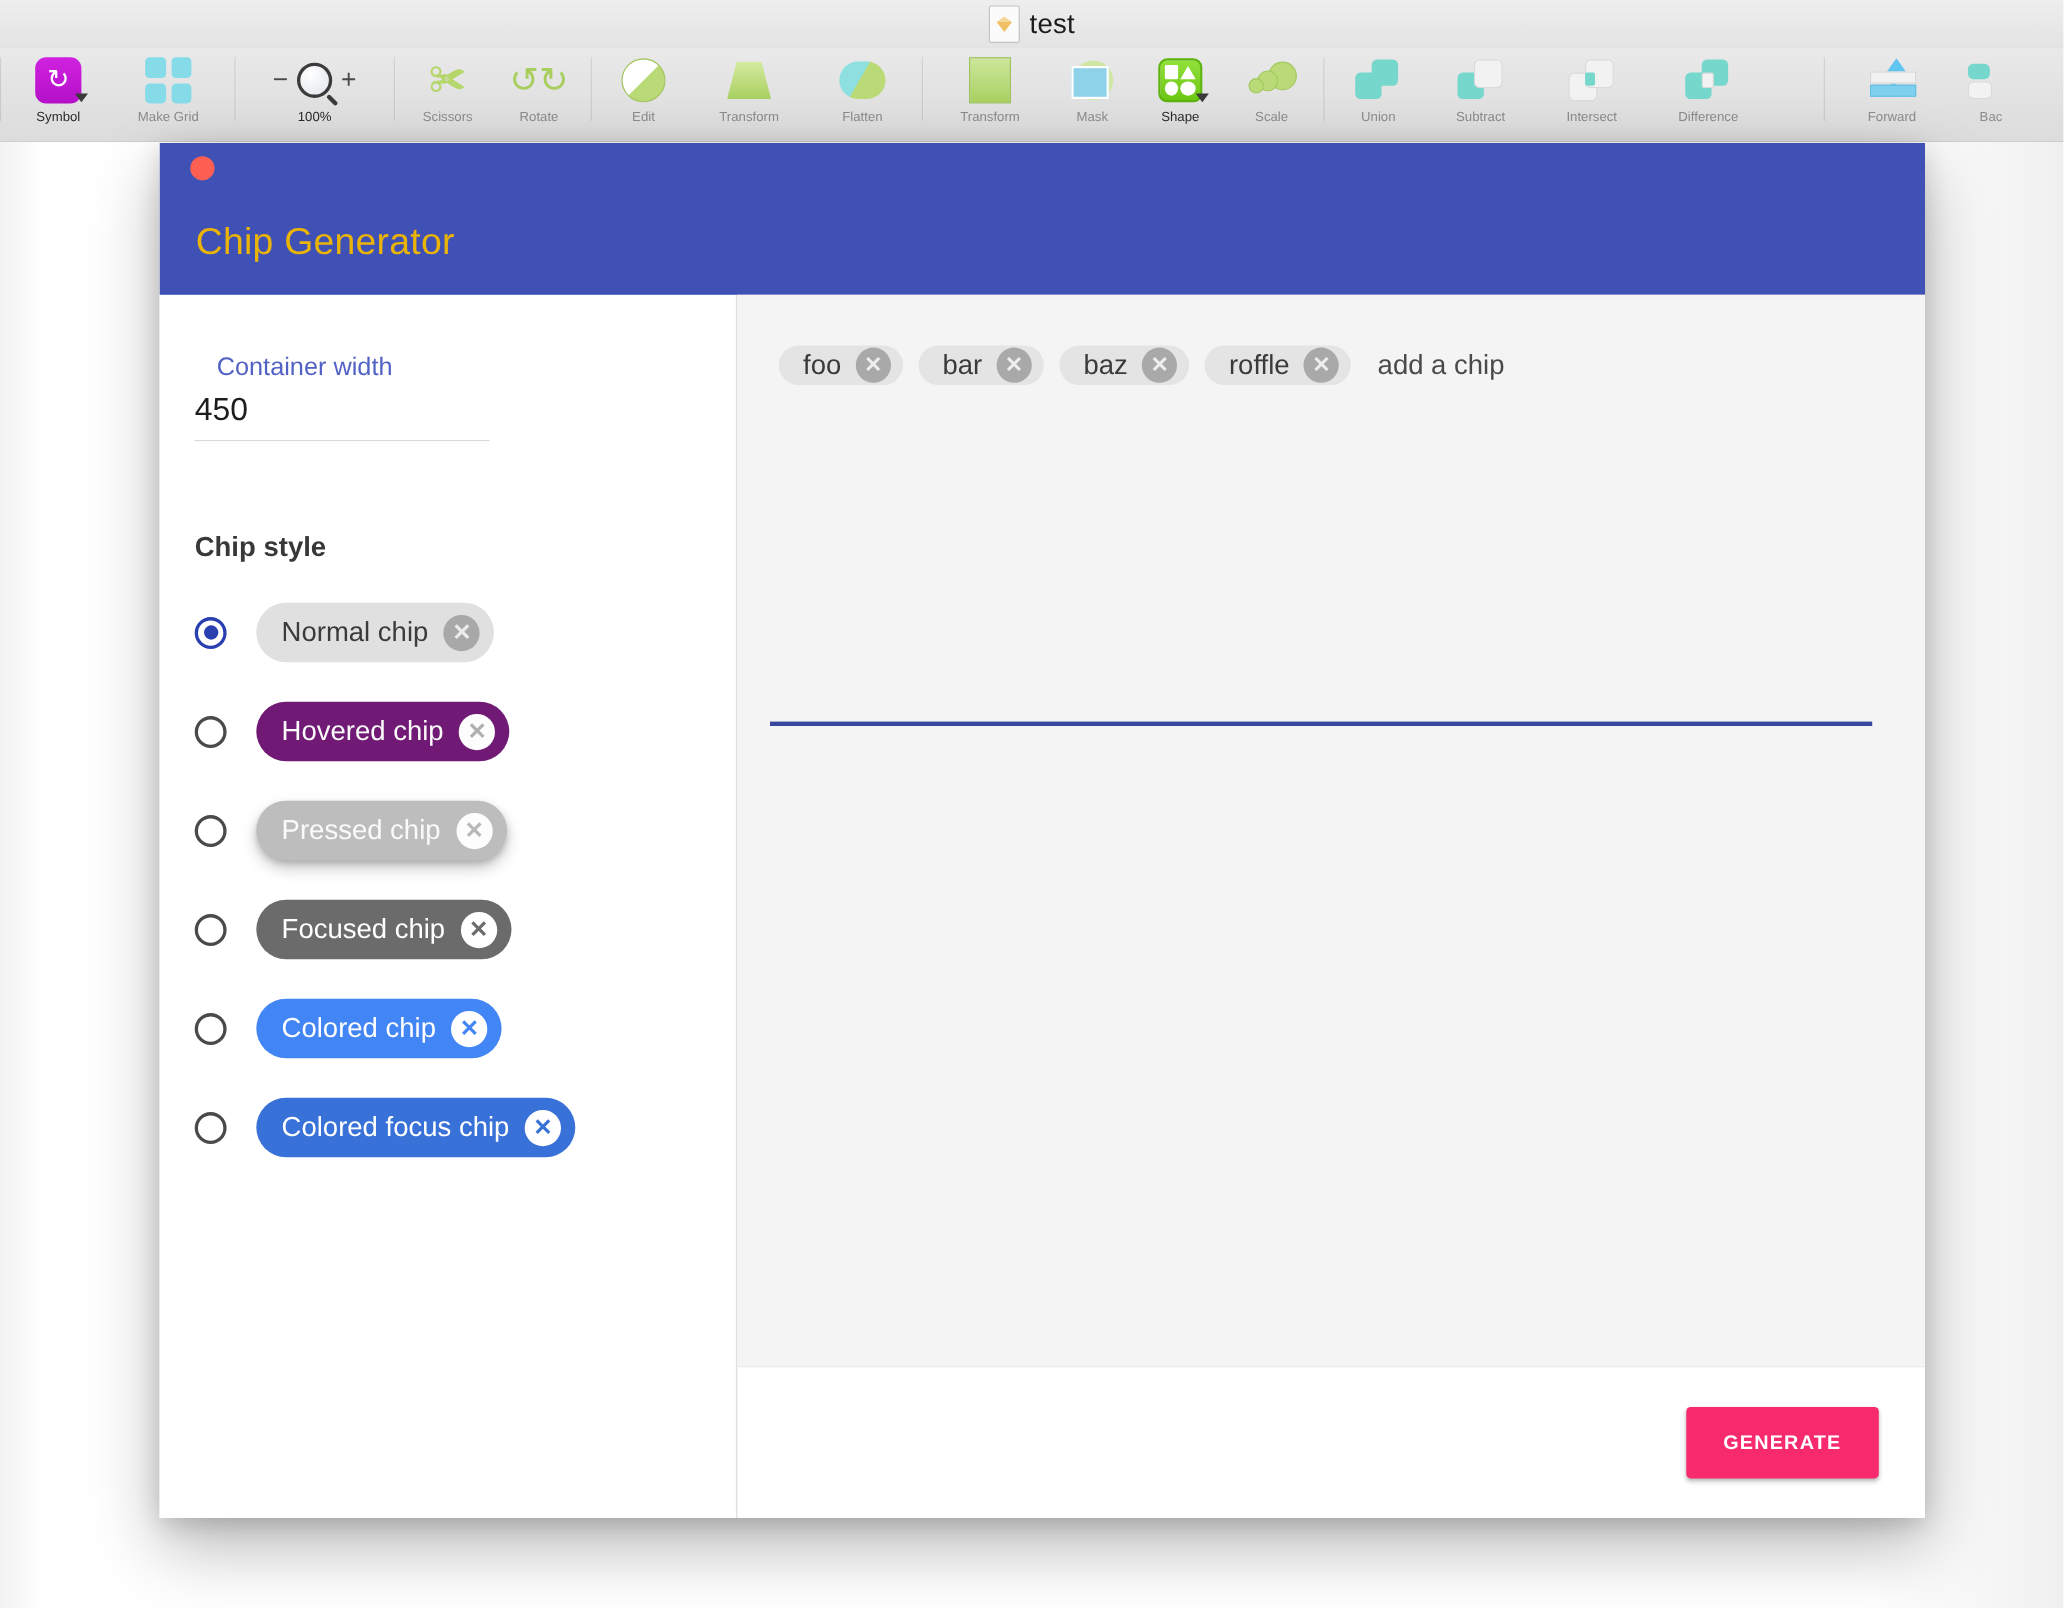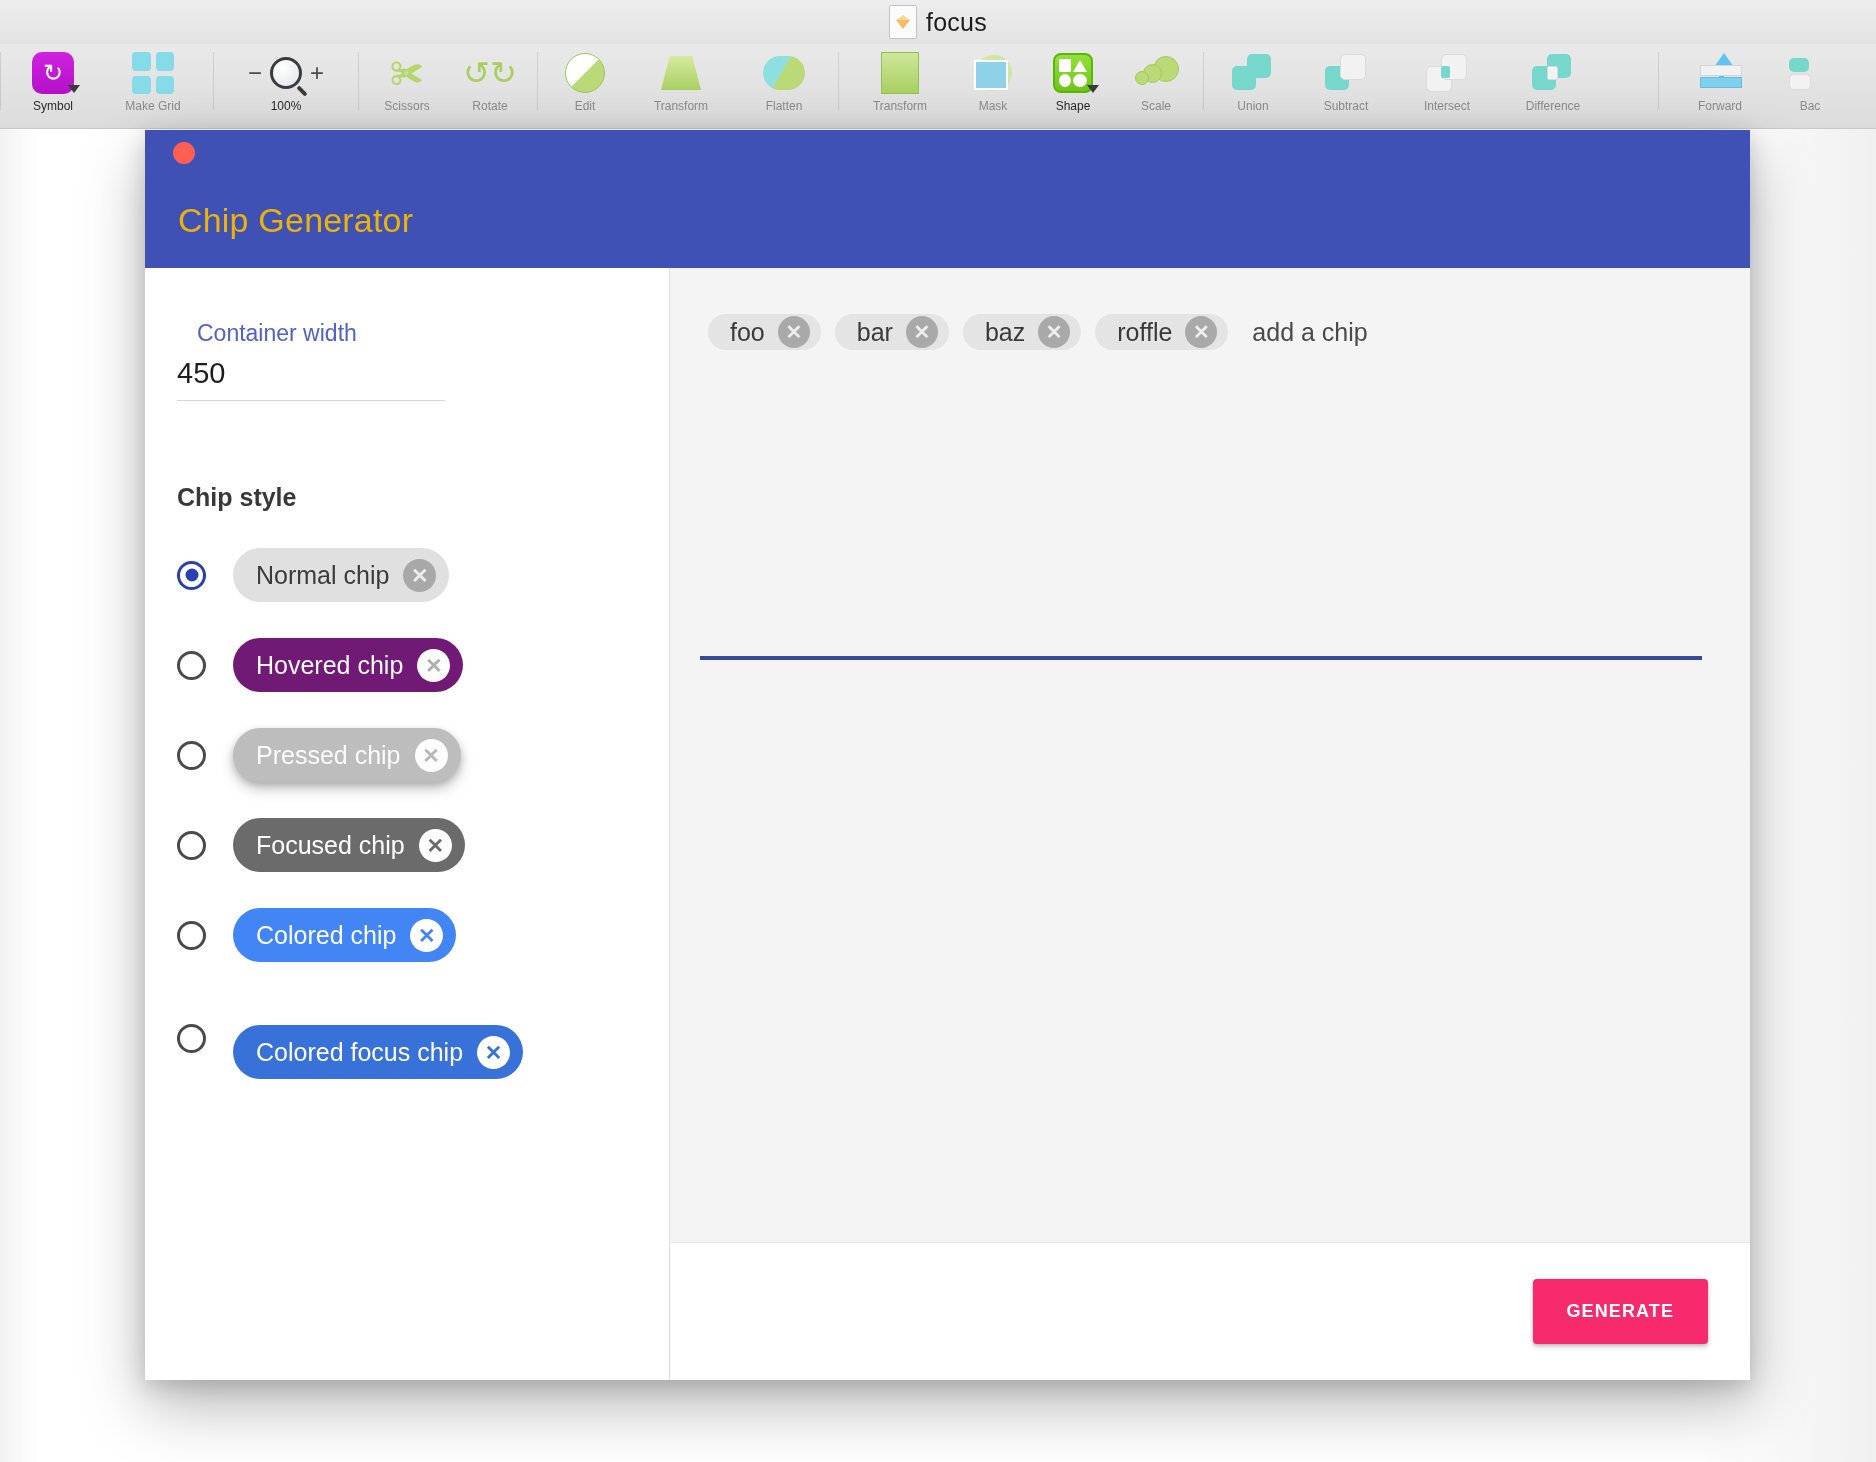--- a/index.html
+++ b/index.html
@@ -199,21 +199,21 @@
   .chip-hovered .chip-x { background: #fdfdfd; color: #b0b0b0; }
   .chip-pressed {
     background: #bdbdbd; color: #fafafa;
     box-shadow: 0 7px 14px rgba(0,0,0,.22), 0 3px 6px rgba(0,0,0,.16);
   }
   .chip-pressed .chip-x { background: #fdfdfd; color: #b8b8b8; }
   .chip-focused { background: #6b6b6b; color: #ffffff; }
   .chip-focused .chip-x { background: #ffffff; color: #6b6b6b; }
   .chip-colored { background: #4285f4; color: #ffffff; }
   .chip-colored .chip-x { background: #ffffff; color: #4285f4; }
-  .chip-colored-focus { background: #3871d8; color: #ffffff; margin-top: 27px; }
+  .chip-colored-focus { background: #3871d8; color: #ffffff; }
   .chip-colored-focus .chip-x { background: #ffffff; color: #3871d8; }
 
   
   .right-pane { flex: 1; background: #f4f4f4; position: relative; }
   .chips-area { padding: 46px 0 0 38px; display: flex; align-items: center; flex-wrap: wrap; }
   .chip-sm {
     display: inline-flex; align-items: center; border-radius: 999px;
     height: 36px; padding: 0 11px 0 22px; box-sizing: border-box;
     font-size: 25px; background: #e4e4e4; color: #3a3a3a; margin-right: 14px;
   }
@@ -249,21 +249,21 @@
 <div id="root">
 
   <div class="canvas-bg"></div>
   <div class="canvas-shade"></div>
 
   <div class="app-titlebar">
     <div class="app-title-wrap">
       <div class="doc-icon">
         <div class="diamond"></div>
       </div>
-      <div class="app-title-text">focus</div>
+      <div class="app-title-text">test</div>
     </div>
   </div>
 
   <div class="app-toolbar">
 
     <div class="tb-sep" style="margin-left:0"></div>
 
     <div class="tb-item" style="width:92px">
       <div class="tb-icon">
         <div class="ic-symbol">↻</div>

